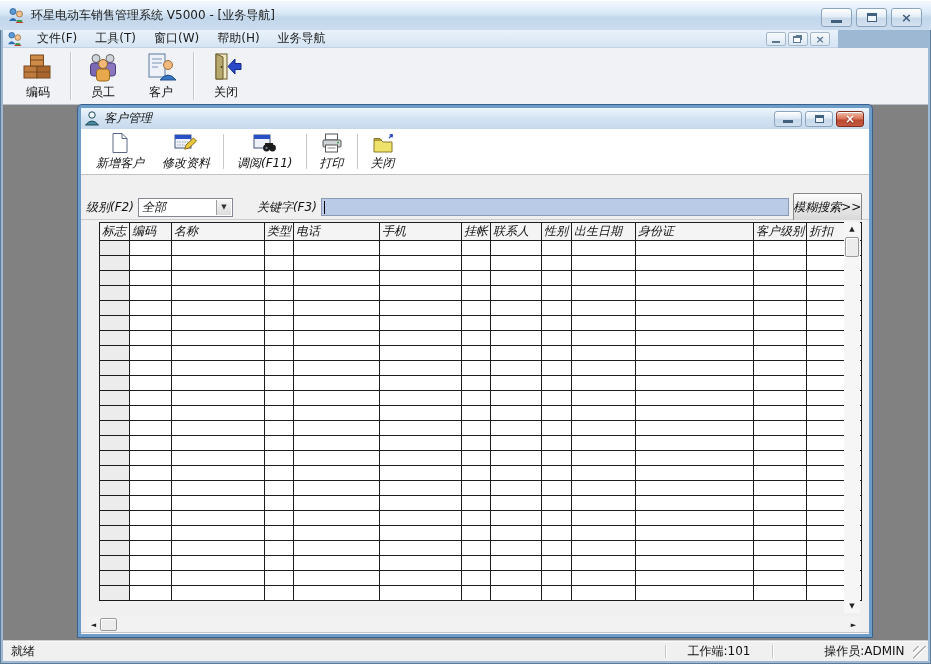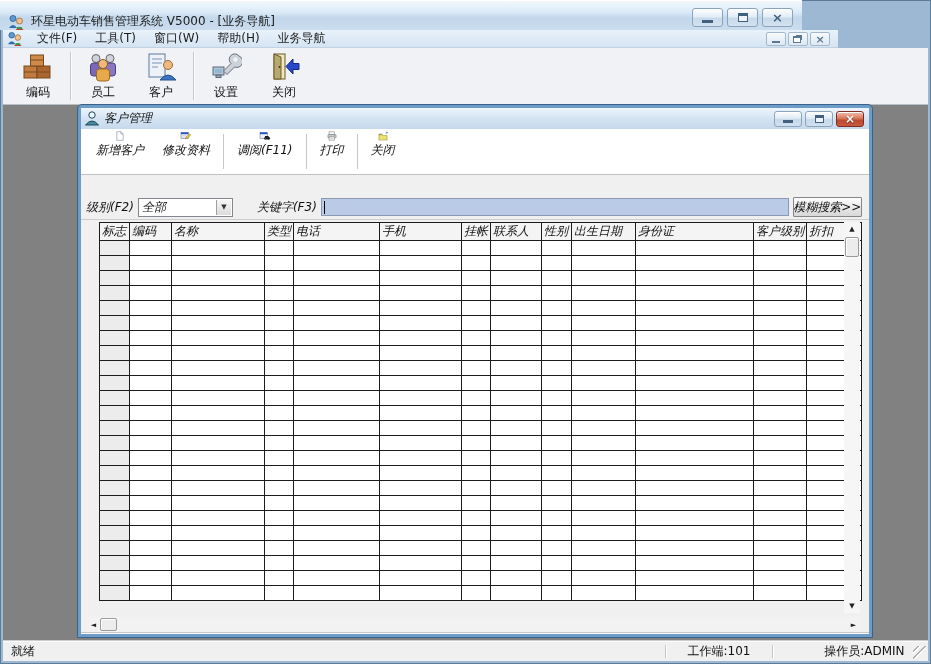--- a/index.html
+++ b/index.html
@@ -7,23 +7,23 @@
   .screen {
     position: relative; width: 931px; height: 664px;
     font-family: "DejaVu Sans", "Liberation Sans", sans-serif;
     font-size: 12px; color: #111;
     background: #9db8d2;
     box-shadow: inset 0 0 0 1px #5d7a96;
     overflow: hidden;
   }
   
   .titlebar {
-    position:absolute; left:0; top:0; width:802px; height:30px;
+    position:absolute; left:0; top:0; width:931px; height:30px;
     background: linear-gradient(#f4f9fd, #dcebf8 40%, #c2d7eb 60%, #cbdcee);
-    display:flex; align-items:flex-end;
+    display:flex; align-items:center;
     box-shadow: inset 0 1px 0 #fff;
   }
   .app-icon { margin:0 6px 0 8px; width:17px; height:16px; }
   .title-text { color:#1c1c1c; }
   .win-controls { position:absolute; right:9px; top:8px; display:flex; gap:4px; }
   .win-btn {
     width:31px; height:19px; border:1px solid #8ba4bd; border-radius:3px;
     background: linear-gradient(#fdfeff, #e3edf6 45%, #c8d9ea 55%, #d4e2f0);
     display:flex; align-items:center; justify-content:center;
     color:#2f4d68; box-shadow: inset 0 1px 0 #fff;
@@ -85,21 +85,21 @@
     color:#fff;
   }
   .glyph-min-c { width:10px; height:3px; background:#41607e; margin-top:6px; }
   .glyph-max-c { width:9px; height:8px; border:1px solid #41607e; border-top:3px solid #41607e; background:#eef4fa; }
   .glyph-x-c { font-size:12px; font-weight:bold; line-height:1; text-shadow:0 1px 1px #7e2d1e; }
   
   .c-toolbar {
     height:46px; background:#fff; border-bottom:1px solid #c2c2c2;
     display:flex; align-items:stretch; padding-left:6px;
   }
-  .cb-btn { padding:2px 9px 15px; display:flex; flex-direction:column; align-items:center; justify-content:center; gap:1px; }
+  .cb-btn { padding:2px 9px 2px; display:flex; flex-direction:column; align-items:center; justify-content:center; gap:1px; }
   .cb-btn .lbl { color:#111; white-space:nowrap; }
   .cb-sep { width:1px; background:#c8c8c8; margin:5px 4px; }
   
   .c-filter {
     height:25px; background:#f0f0f0; border-bottom:1px solid #cdcdcd;
     display:flex; align-items:center; padding:0 5px; white-space:nowrap;margin-top:20px;
   }
   .f-label { margin-right:4px; }
   .level-select {
     width:95px; height:19px; background:#fff; border:1px solid #828790;
@@ -110,21 +110,21 @@
     background:linear-gradient(#f6f6f6,#dcdcdc); border-left:1px solid #a0a0a0;
     display:flex; align-items:center; justify-content:center; font-size:7px; color:#333;
   }
   .kw-gap { width:24px; }
   .keyword-input {
     width:468px; height:18px; background:#b9cbe6; border:1px solid #8a9ab2;
     display:flex; align-items:center; padding-left:2px;
   }
   .caret { width:1px; height:13px; background:#000; }
   .search-btn {
-    margin-left:4px; width:69px; height:20px;
+    margin-left:4px; width:69px; height:28px;
     border:1px solid #858585; border-radius:1px;
     background:linear-gradient(#fdfdfd,#e9e9e9 50%,#d8d8d8);
     display:flex; align-items:center; justify-content:center; color:#111;
   }
   
   .c-body { position:relative; height:397px; background:#f0f0f0; overflow:hidden; }
   table.grid { border-collapse:collapse; table-layout:fixed; position:absolute; left:18px; top:2px; background:#fff; }
   table.grid th, table.grid td { border:1px solid #1c1c1c; padding:0 2px; overflow:hidden; white-space:nowrap; }
   table.grid th { height:16px; background:#f4f4f4; font-weight:normal; text-align:left; }
   table.grid td { height:15px; background:#fff; }
@@ -246,30 +246,20 @@
         <line x1="7" y1="11" x2="17" y2="11" stroke="#7a93b5"></line>
         <line x1="7" y1="15" x2="13" y2="15" stroke="#7a93b5"></line>
         <circle cx="23" cy="13" r="4.5" fill="#f0b97d" stroke="#9a6b3a"></circle>
         <path d="M15 28 q8 -10 16 0 z" fill="#3a76c4" stroke="#24508c"></path>
       </svg>
       <span class="lbl">客户</span>
     </div>
     <div class="tb-sep"></div>
     <div class="tb-btn">
       <svg width="32" height="30" viewBox="0 0 32 30">
-        <rect x="3" y="15" width="11" height="8" fill="#b8c4d0" stroke="#5a6a7a"></rect>
-        <rect x="5" y="17" width="7" height="4" fill="#8fb8d8"></rect>
-        <rect x="6" y="23" width="5" height="2.5" fill="#9aa6b2" stroke="#5a6a7a"></rect>
-        <path d="M29 4 a5.5 5.5 0 1 0 -8 7.5 L13.5 19 l3.5 3.5 7.5 -7.5 a5.5 5.5 0 0 0 4.5 -11 z" fill="#ccd2d8" stroke="#667080"></path>
-        <circle cx="25.5" cy="7.5" r="2.2" fill="#f0f2f5"></circle>
-      </svg>
-      <span class="lbl">设置</span>
-    </div>
-    <div class="tb-btn">
-      <svg width="32" height="30" viewBox="0 0 32 30">
         <rect x="6" y="2" width="11" height="25" fill="#efe6c2" stroke="#6a5a2a"></rect>
         <polygon points="6,2 13,5 13,27 6,27" fill="#b8a96e" stroke="#6a5a2a"></polygon>
         <circle cx="11.5" cy="15" r="0.9" fill="#3a3018"></circle>
         <path d="M31 11.5 h-6 v-4.5 l-7 7.5 7 7.5 v-4.5 h6 z" fill="#2a48c8" stroke="#122a88"></path>
       </svg>
       <span class="lbl">关闭</span>
     </div>
   </div>
 
   <div class="mdi">

